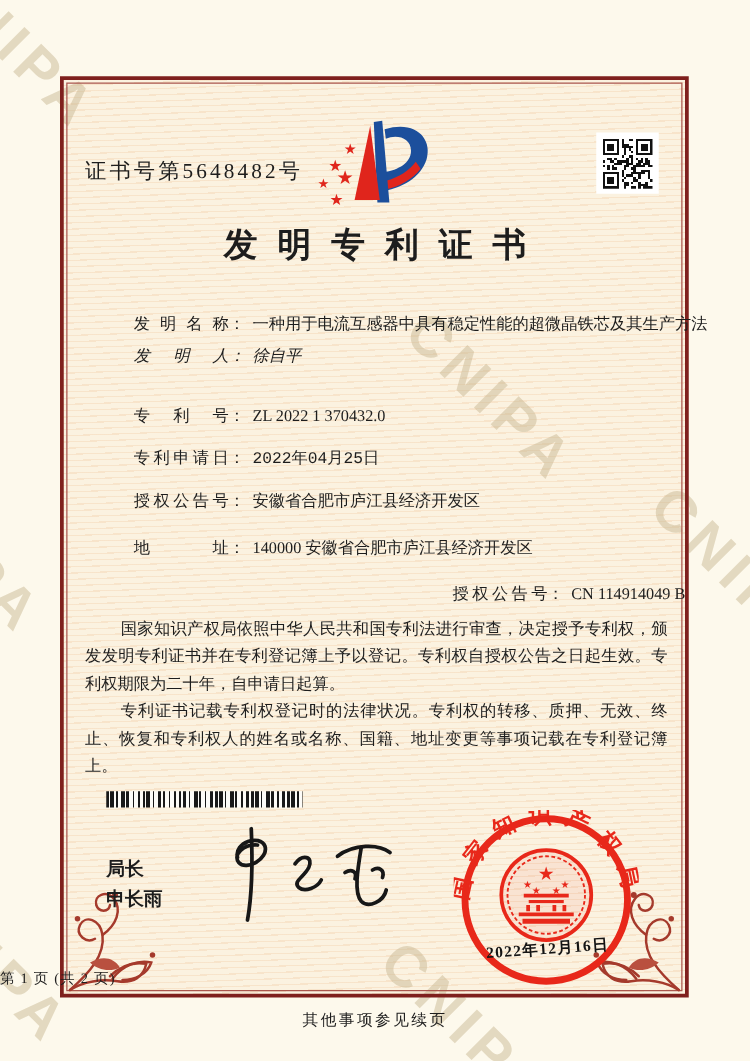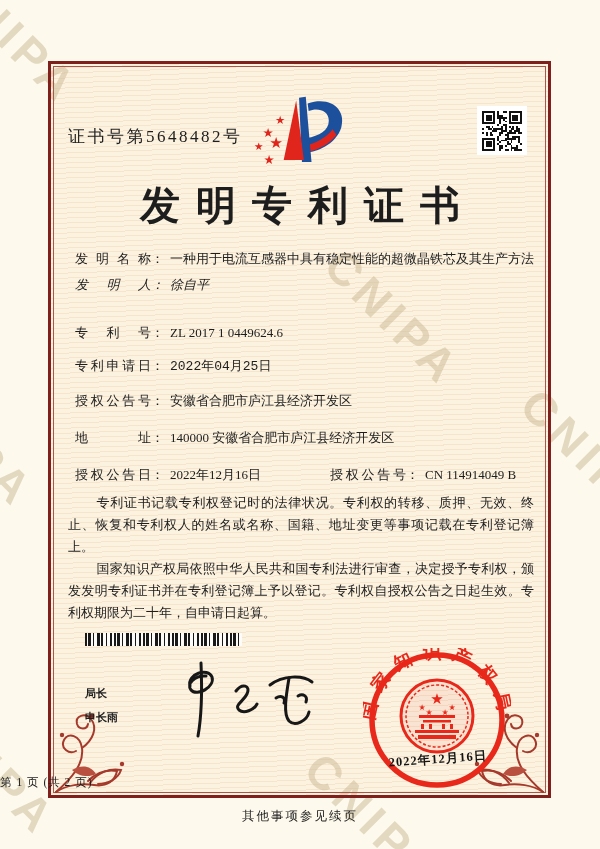--- a/index.html
+++ b/index.html
@@ -10,34 +10,34 @@
   .inner-bg{left:50px;top:63px;width:499px;height:733px;background-color:#fbf2e0;
     background-image:repeating-linear-gradient(178deg,rgba(242,205,167,.38) 0 1px,rgba(0,0,0,0) 1px 5px);}
   
   .wm{font-family:"Liberation Sans","DejaVu Sans",sans-serif;font-weight:700;font-size:46px;
       letter-spacing:6px;color:rgba(198,182,145,.48);transform:rotate(45deg);transform-origin:0 0;
       white-space:nowrap;pointer-events:none;}
   
   .frame{left:48px;top:61px;width:497px;height:731px;border:3px solid #7f201d;}
   .frame-inner{position:absolute;left:2px;top:2px;right:2px;bottom:2px;border:1px solid #aa564d;}
   .cert-no{left:68px;top:102px;font-size:17px;letter-spacing:2.5px;margin-top:23px;}
-  .title{left:0;top:178px;width:600px;text-align:center;font-size:40px;font-weight:700;
+  .title{left:0;top:178px;width:600px;text-align:center;font-size:27px;font-weight:700;
          letter-spacing:16px;text-indent:16px;}
   
   .frow{left:75px;width:470px;font-size:13px;white-space:nowrap;}
-  .flabel{display:inline-block;width:76px;text-align:justify;text-align-last:justify;vertical-align:bottom;}
+  .flabel{display:inline-block;width:76px;text-align:justify;text-align-last:justify;vertical-align:bottom;margin-left:32px;}
   .fvalue{margin-left:6px;}
   .g2{position:absolute;left:255px;top:0;}
   .bodytext{left:68px;top:492px;width:466px;font-size:13px;line-height:22px;text-align:justify;}
   .bodytext p{margin:0;text-indent:2.2em;}
   .barcode{left:85px;top:633px;width:157px;height:13px;
     background:repeating-linear-gradient(90deg,#191919 0 2px,#fdfcf8 2px 3px,#191919 3px 6px,#fdfcf8 6px 8px,
     #191919 8px 9px,#fdfcf8 9px 12px,#191919 12px 15px,#fdfcf8 15px 16px,#191919 16px 18px,#fdfcf8 18px 21px,
     #191919 21px 22px,#fdfcf8 22px 25px,#191919 25px 27px,#fdfcf8 27px 29px);}
-  .signer{left:85px;font-size:11px;font-weight:700;font-family:"Liberation Sans","DejaVu Sans",sans-serif;}
+  .signer{left:85px;font-size:15px;font-weight:700;font-family:"Liberation Sans","DejaVu Sans",sans-serif;}
   .sealdate{left:366px;top:751px;width:144px;text-align:center;font-size:12.5px;font-weight:700;
             letter-spacing:1px;transform:rotate(-4deg);color:#141414;}
   .pageind{left:0;top:775px;width:600px;text-align:left;font-size:11.5px;letter-spacing:1px;}
   .footnote{left:0;top:808px;width:600px;text-align:center;font-size:12.5px;letter-spacing:2px;}
   .qrbox{left:477px;top:106px;width:50px;height:49px;background:#fff;display:flex;
          align-items:center;justify-content:center;}
 </style>
 </head>
 <body>
 
@@ -232,43 +232,40 @@
 
 <div class="abs title">发明专利证书</div>
 
 <div class="abs frow" style="top:250px;">
   <span class="flabel">发明名称</span><span>：</span><span class="fvalue">一种用于电流互感器中具有稳定性能的超微晶铁芯及其生产方法</span>
 </div>
 <div class="abs frow" style="top:276px;font-style:italic;">
   <span class="flabel">发明人</span><span>：</span><span class="fvalue">徐自平</span>
 </div>
 <div class="abs frow" style="top:324px;">
-  <span class="flabel">专利号</span><span>：</span><span class="fvalue">ZL 2017 1 0449624.6</span>
+  <span class="flabel">专利号</span><span>：</span><span class="fvalue">ZL 2022 1 370432.0</span>
 </div>
 <div class="abs frow" style="top:357px;font-family:Liberation Mono, monospace;">
   <span class="flabel">专利申请日</span><span>：</span><span class="fvalue">2022年04月25日</span>
 </div>
 <div class="abs frow" style="top:392px;">
   <span class="flabel">授权公告号</span><span>：</span><span class="fvalue">安徽省合肥市庐江县经济开发区</span>
 </div>
 <div class="abs frow" style="top:429px;">
   <span class="flabel">地址</span><span>：</span><span class="fvalue">140000 安徽省合肥市庐江县经济开发区</span>
 </div>
 <div class="abs frow" style="top:466px;">
-  <span>
-    <span class="flabel">授权公告日</span><span>：</span><span class="fvalue">2022年12月16日</span>
-  </span>
   <span class="g2">
     <span class="flabel">授权公告号</span><span>：</span><span class="fvalue">CN 114914049 B</span>
   </span>
 </div>
 
 <div class="abs bodytext">
+  <p>国家知识产权局依照中华人民共和国专利法进行审查，决定授予专利权，颁发发明专利证书并在专利登记簿上予以登记。专利权自授权公告之日起生效。专利权期限为二十年，自申请日起算。</p>
   <p>专利证书记载专利权登记时的法律状况。专利权的转移、质押、无效、终止、恢复和专利权人的姓名或名称、国籍、地址变更等事项记载在专利登记簿上。</p>
-  <p>国家知识产权局依照中华人民共和国专利法进行审查，决定授予专利权，颁发发明专利证书并在专利登记簿上予以登记。专利权自授权公告之日起生效。专利权期限为二十年，自申请日起算。</p>
 </div>
 
 <div class="abs barcode"></div>
 
 <div class="abs signer" style="top:686px;">局长</div>
 <div class="abs signer" style="top:710px;">申长雨</div>
 
 <svg class="abs" style="left:168px;top:658px;" width="150" height="84" viewBox="0 0 150 84">
   <g stroke="#171717" stroke-width="3" fill="none" stroke-linecap="round" stroke-linejoin="round">
     <path d="M22,28 C19,16 40,9 44,19 C47,29 29,39 23,32 C18,26 27,17 38,18"></path>

